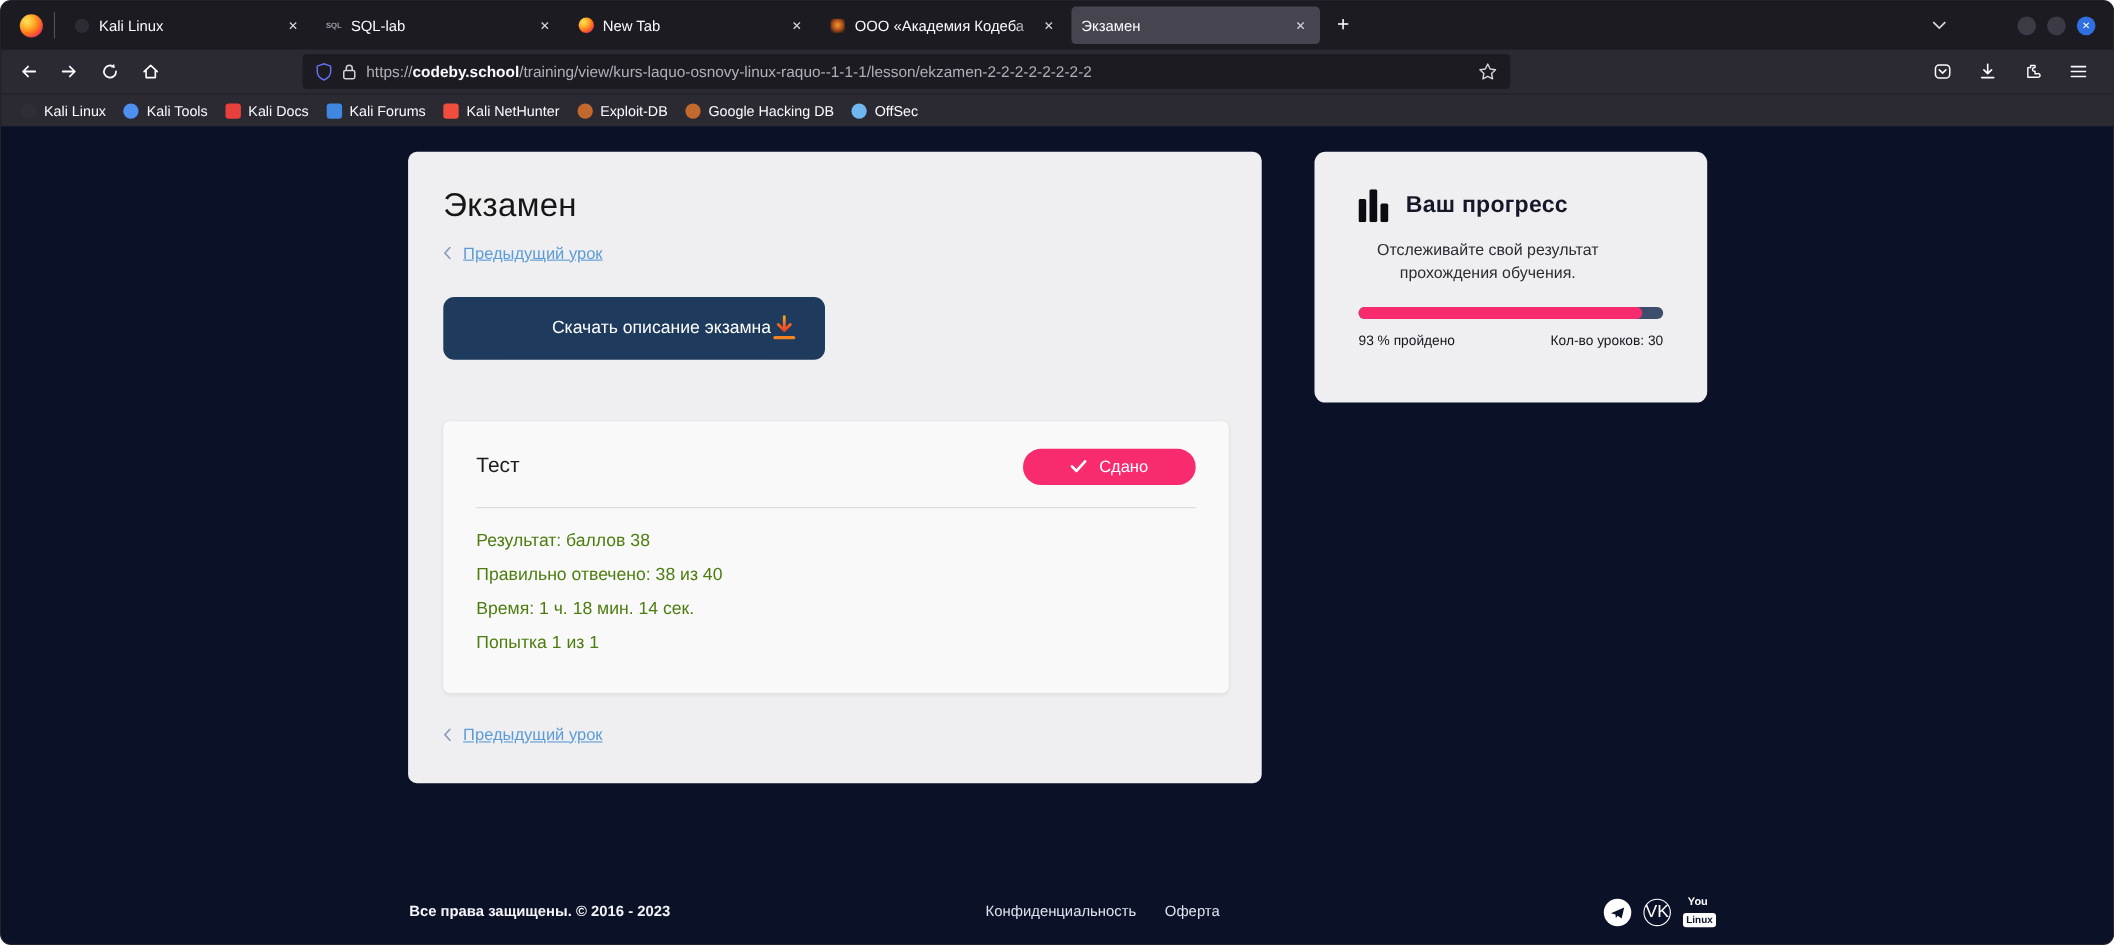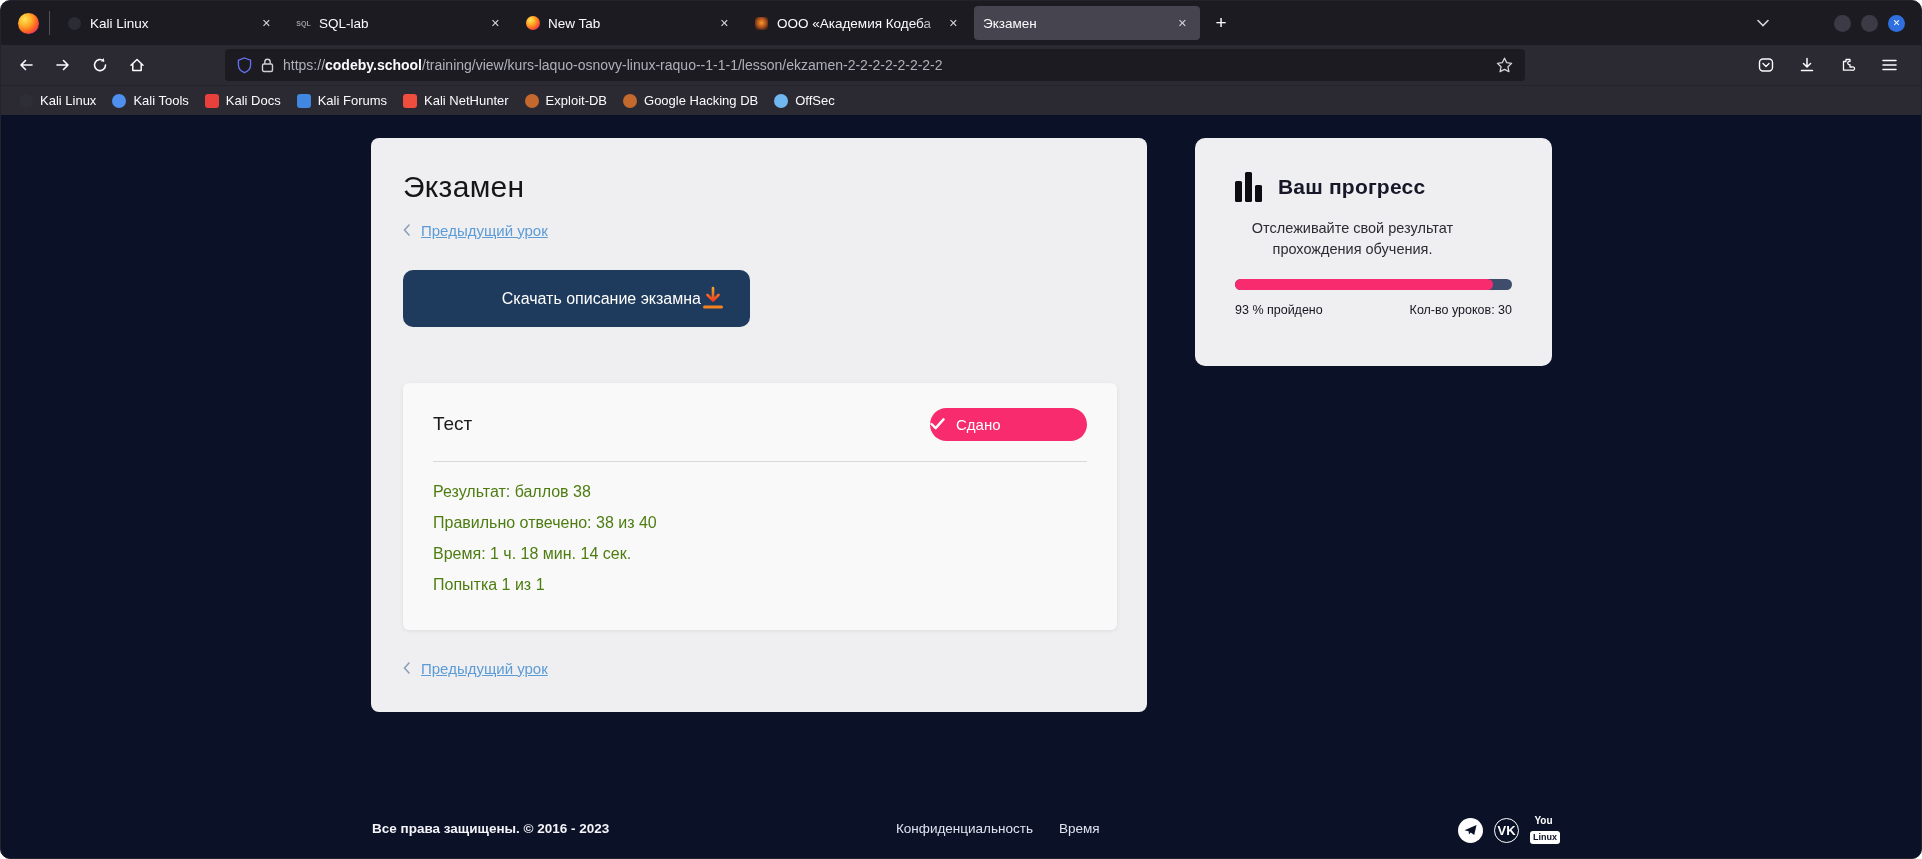--- a/index.html
+++ b/index.html
@@ -30,21 +30,21 @@
   .newtab-btn { width:32px; height:32px; display:flex; align-items:center; justify-content:center;
                 color:#fbfbfe; font-size:19px; border-radius:4px; margin-left:2px; }
   .tabbar-right { margin-left:auto; display:flex; align-items:center; }
   .tab-overflow-btn { width:30px; height:30px; display:flex; align-items:center; justify-content:center; color:#d4d4dc; }
   .win-controls { display:flex; align-items:center; gap:10px; margin-left:56px; margin-right:6px; }
   .winbtn { width:17px; height:17px; border-radius:50%; background:#3c3b45; }
   .winbtn.close { background:#2f6fe0; color:#fff; font-size:9px; display:flex; align-items:center; justify-content:center; }
 
   .navbar { height:40px; background:#2b2a33; display:flex; align-items:center; padding:0 8px; }
   .nav-btn { width:34px; height:34px; border-radius:4px; display:flex; align-items:center; justify-content:center; color:#fbfbfe; margin-right:3px; }
-  .urlbar { height:32px; width:1300px; margin-left:68px; background:#1c1b22; border-radius:4px;
+  .urlbar { height:32px; width:1098px; margin-left:118px; background:#1c1b22; border-radius:4px;
             display:flex; align-items:center; padding:0 12px; color:#fbfbfe; font-size:14px; }
   .urlbar .sep-ic { margin-right:9px; display:flex; align-items:center; }
   .url-text { white-space:nowrap; overflow:hidden; }
   .url-scheme, .url-path { color:#b0b0ba; }
   .url-domain { color:#fbfbfe; font-weight:700; }
   .url-star { margin-left:auto; display:flex; align-items:center; color:#d4d4dc; }
   .nav-right { margin-left:auto; display:flex; align-items:center; gap:4px; margin-right:4px; }
 
   .bookmarksbar { height:30px; background:#2b2a33; display:flex; align-items:center; padding:0 10px; border-top:1px solid #24232b; }
   .bm { display:flex; align-items:center; gap:7px; padding:0 8px; height:24px; border-radius:3px;
@@ -61,42 +61,42 @@
   .prev-link { display:flex; align-items:center; gap:11px; margin-top:14px; height:20px; }
   .prev-link .lnk { color:#5c9cd6; font-size:15px; text-decoration:underline; cursor:pointer; }
   .dl-btn { margin-top:30px; width:347px; height:57px; border-radius:10px; border:none; cursor:pointer;
             color:#fff; font-size:16px; display:flex; align-items:center; justify-content:space-between;
             padding:0 25px 0 29px; font-family:"Liberation Sans", sans-serif; }
   .test-card { margin-top:56px; width:714px; background:#f9f9fa; border-radius:6px;
                padding:24px 30px 30px; box-shadow:0 1px 4px rgba(20,20,40,0.08); }
   .test-head { display:flex; align-items:center; justify-content:space-between; height:34px; }
   .test-title { font-size:19px; color:#1c1c1c; }
   .status-badge { width:157px; height:33px; border-radius:17px; color:#fff; font-size:15px;
-                  display:flex; align-items:center; justify-content:flex-start; gap:11px; }
+                  display:flex; align-items:center; justify-content:center; gap:11px; }
   .test-divider { border:none; border-top:1px solid #d7d7dc; margin-top:20px; }
   .test-lines { margin-top:14px; }
   .test-lines p { font-size:16px; color:#4d7c0f; line-height:31px; }
 
   .progress-card { position:absolute; left:1194px; top:23px; width:357px; height:228px;
                    background:#efeff1; border-radius:10px; padding:34px 40px 0;text-align:center; }
   .progress-head { display:flex; align-items:center; gap:15px; }
   .progress-title { font-size:21px; font-weight:700; color:#17172a; letter-spacing:0.2px; }
   .progress-desc { margin-top:16px; font-size:14.5px; line-height:21px; color:#2b2b33; width:235px; }
   .pbar { margin-top:19px; height:11px; border-radius:6px; overflow:hidden; position:relative; }
   .pbar-fill { height:100%; border-radius:6px; position:absolute; left:0; top:0; }
   .plabels { display:flex; justify-content:space-between; margin-top:13px; font-size:12.5px; color:#15151f; }
 
   .footer-layer { position:absolute; left:0; top:698px; right:0; height:32px; }
   .copyright { position:absolute; left:371px; line-height:32px; color:#f4f4f9; font-size:13.5px; font-weight:700; }
   .footer-links { position:absolute; left:855px; display:flex; gap:26px; line-height:32px;margin-left:40px; }
   .footer-links span { color:#dfe3f0; font-size:13.5px; cursor:pointer; }
   .social { position:absolute; right:364px; top:3px; display:flex; align-items:center; gap:11px; }
   .soc-circle { width:25px; height:25px; border-radius:50%; display:flex; align-items:center; justify-content:center; }
   .soc-tg { background:#ffffff; }
-  .soc-vk { border:1.6px solid #ffffff; color:#ffffff; font-size:13px; font-weight:700; }
+  .soc-vk { border:1.6px solid #ffffff; color:#ffffff; font-size:16px; font-weight:400; }
   .soc-yt { width:27px; text-align:center; line-height:1; }
   .soc-yt .yt-you { color:#fff; font-size:10px; font-weight:700; display:block; margin-bottom:1px; }
   .soc-yt .yt-tube { display:inline-block; background:#fff; color:#0b1228; font-size:9px; font-weight:700;
                      border-radius:3px; padding:2px 3px; }
   svg { display:block; }
 </style>
 </head>
 <body>
 
 <div class="window">
@@ -327,21 +327,21 @@
       <div class="plabels">
         <span>93 % пройдено</span>
         <span>Кол-во уроков: 30</span>
       </div>
     </div>
 
     <div class="footer-layer">
       <div class="copyright">Все права защищены. © 2016 - 2023</div>
       <div class="footer-links">
         <span>Конфиденциальность</span>
-        <span>Время</span>
+        <span>Оферта</span>
       </div>
       <div class="social">
         <div class="soc-circle soc-tg">
           <svg width="13" height="12" viewBox="0 0 14 12">
               <path d="M0.5 6.2 L13.5 0.5 L11 11.5 L7.2 8.6 L5.3 10.8 L5 7.4 Z" fill="#0b1228"></path>
             </svg>
         </div>
         <div class="soc-circle soc-vk">
             <span>VK</span>
           </div>

